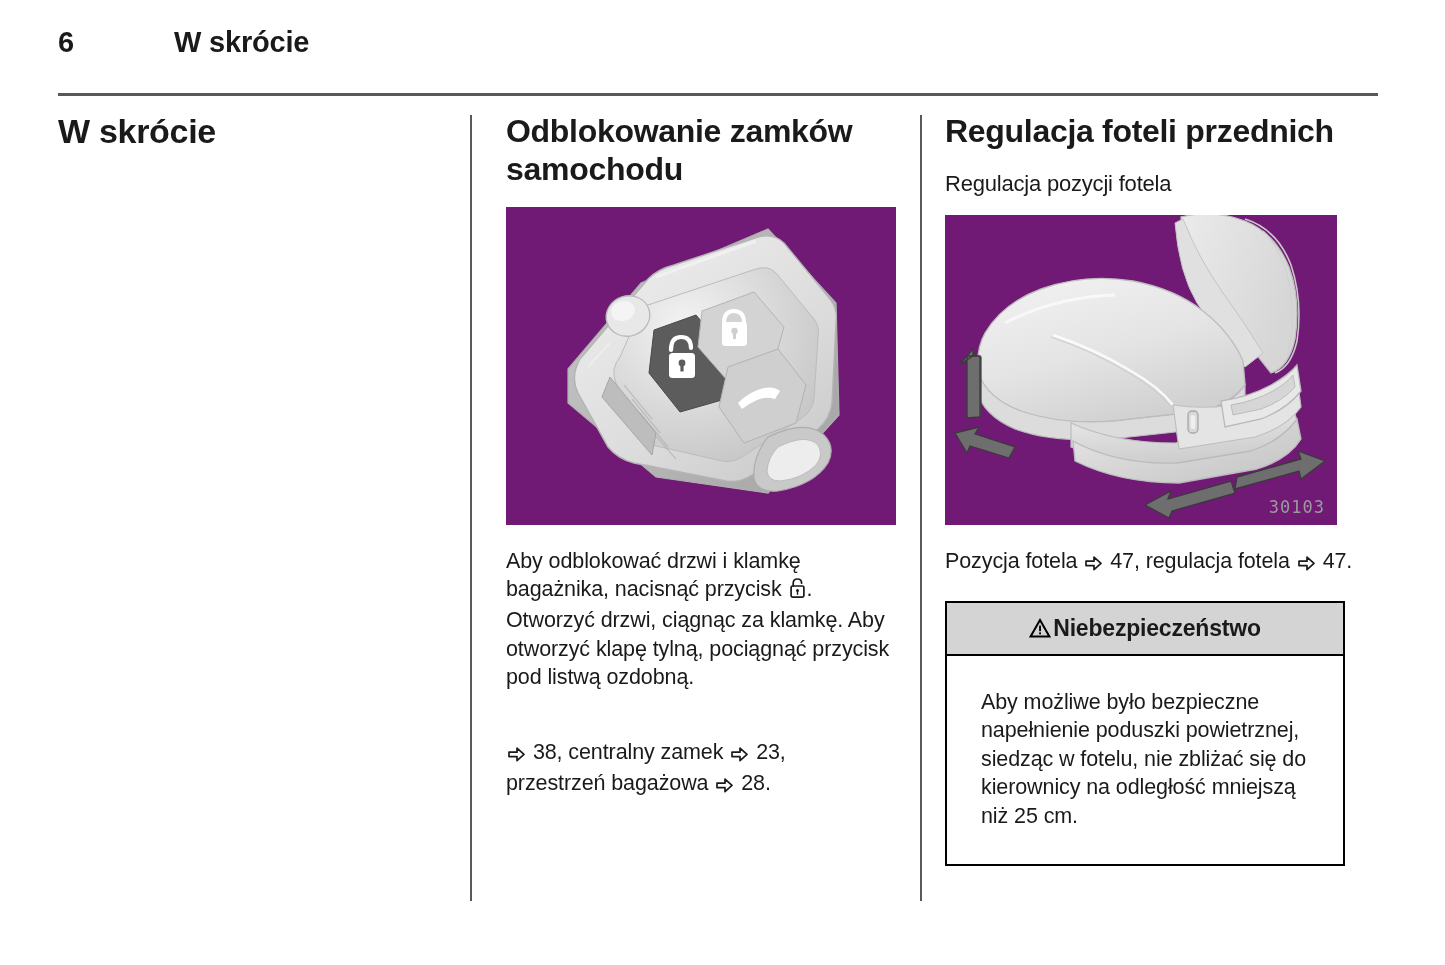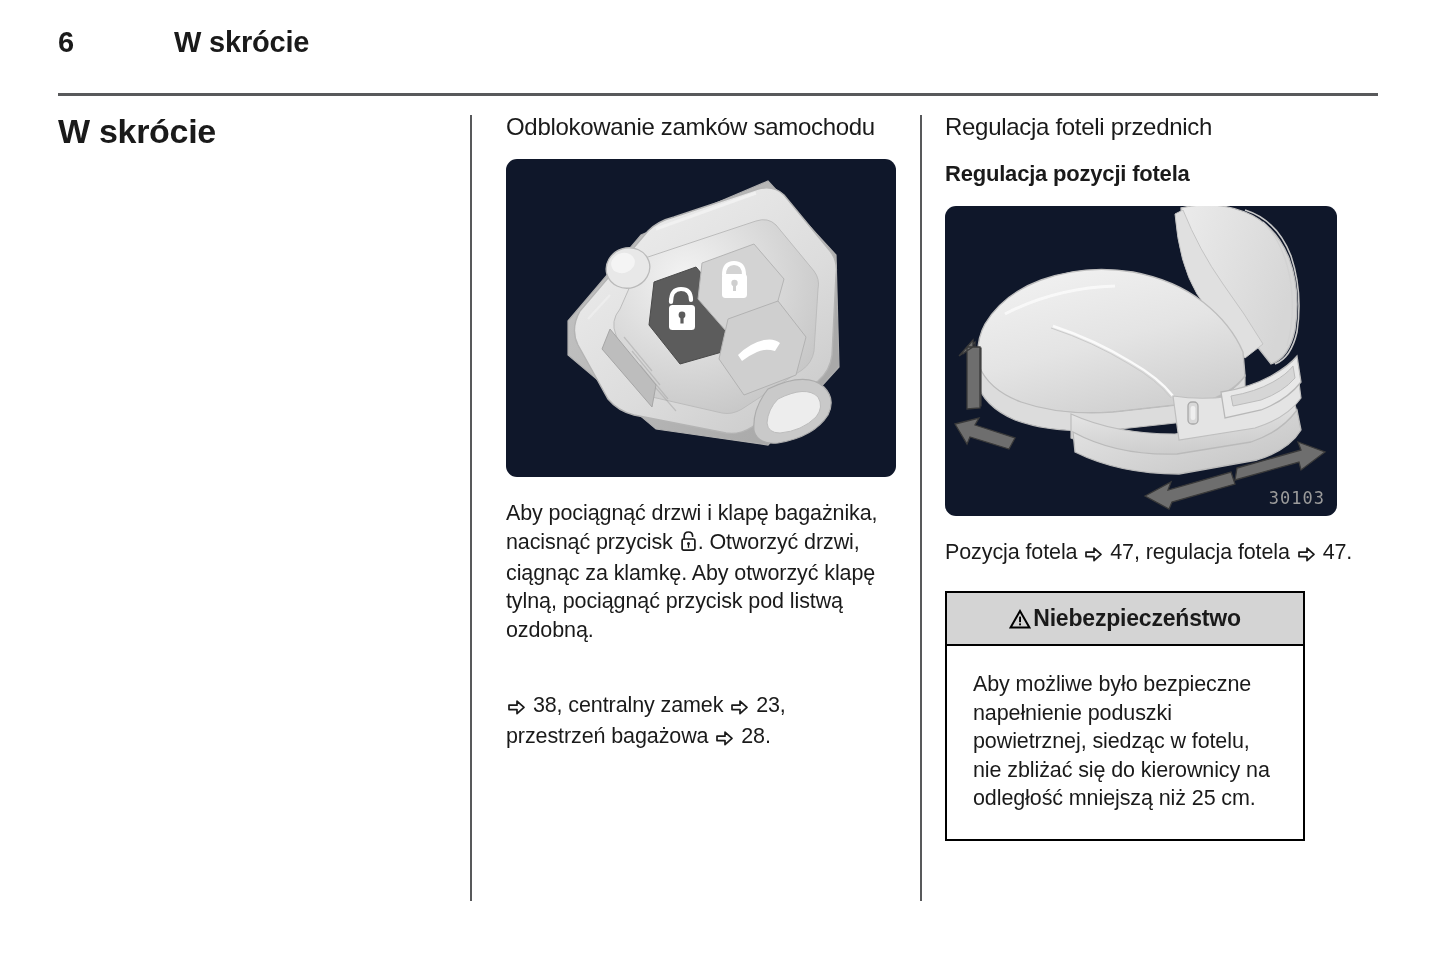--- a/index.html
+++ b/index.html
@@ -86,50 +86,49 @@
   
   h1.chapter {
     margin: 0 0 58px 0;
     font-size: 34px;
     font-weight: bold;
     line-height: 1.08;
     letter-spacing: -0.3px;
   }
   h2.section {
     margin: 0;
-    font-size: 24px;
-    font-weight: normal;
+    font-size: 32px;
+    font-weight: bold;
     line-height: 1.18;
     letter-spacing: -0.3px;
   }
   h3.subsection {
     margin: 20px 0 0 0;
     font-size: 22px;
-    font-weight: bold;
+    font-weight: normal;
     line-height: 1.2;
     letter-spacing: -0.2px;
   }
 
   
   p.body {
     margin: 0 0 18px 0;
     font-size: 21.5px;
     line-height: 1.32;
     letter-spacing: -0.1px;
   }
   p.body:last-child { margin-bottom: 0; }
 
   
   .figure {
-    background: #0f172a;
+    background: #701a75;
     margin-top: 18px;
     margin-bottom: 22px;
     position: relative;
     overflow: hidden;
-    border-radius: 11px;
   }
   .fig-key { width: 390px; height: 318px; }
   .fig-seat { width: 392px; height: 310px; }
   .figure svg { display: block; width: 100%; height: 100%; }
   .fig-id {
     position: absolute;
     right: 12px;
     bottom: 8px;
     font-size: 17px;
     color: #9b9b9b;
@@ -144,21 +143,21 @@
     margin: 0 1px;
   }
   .icon-unlock { width: 17px; height: 22px; }
   .icon-trunk  { width: 34px; height: 18px; vertical-align: -2px; }
   .icon-ref    { width: 19px; height: 19px; vertical-align: -2px; }
 
   
   .warning {
     margin-top: 22px;
     border: 2px solid #000000;
-    width: 360px;
+    width: 400px;
     box-sizing: border-box;
   }
   .warning-head {
     background: #d4d4d4;
     border-bottom: 2px solid #000000;
     text-align: center;
     padding: 12px 8px 12px 8px;
     font-size: 23px;
     font-weight: bold;
     letter-spacing: -0.2px;
@@ -170,21 +169,21 @@
     width: 22px;
     height: 20px;
     margin-right: 2px;
     flex: none;
   }
   .warning-body {
     background: #ffffff;
     padding: 16px 18px 18px 18px;
   }
   .warning-body p {
-    margin: 8px;
+    margin: 16px;
     font-size: 21.5px;
     line-height: 1.33;
     letter-spacing: -0.1px;
   }
 </style>
 </head>
 <body>
 
 <div class="page">
 
@@ -277,21 +276,21 @@
                    Q252 286 248 272 Q246 250 262 230 Z" fill="#c9c9c9" stroke="#acacac" stroke-width="1.2"></path>
           <path d="M272 240 Q300 226 312 238 Q318 248 310 258 Q296 272 274 274
                    Q262 274 261 264 Q262 250 272 240 Z" fill="#ededed" stroke="#bdbdbd" stroke-width="1"></path>
 
           <path d="M150 70 L250 34" stroke="#f2f2f2" stroke-width="3" fill="none" opacity="0.85"></path>
           <path d="M82 160 L104 136" stroke="#efefef" stroke-width="2.4" fill="none" opacity="0.7"></path>
         </svg>
       </div>
 
       <p class="body">
-        <span>Aby pociągnąć drzwi i klapę bagażnika, nacisnąć przycisk </span><span class="inline-icon"><svg class="icon-unlock" viewBox="0 0 17 22" xmlns="http://www.w3.org/2000/svg">
+        <span>Aby odblokować drzwi i klamkę bagażnika, nacisnąć przycisk </span><span class="inline-icon"><svg class="icon-unlock" viewBox="0 0 17 22" xmlns="http://www.w3.org/2000/svg">
               <path d="M4.2 9 V6.2 Q4.2 2 8.4 2 Q12.6 2 12.6 6.2" fill="none" stroke="#1a1a1a" stroke-width="1.7" stroke-linecap="round"></path>
               <rect x="2.1" y="9" width="12.8" height="11.2" rx="1.6" fill="none" stroke="#1a1a1a" stroke-width="1.7"></rect>
               <circle cx="8.5" cy="13.6" r="1.5" fill="#1a1a1a"></circle>
               <rect x="7.8" y="14.4" width="1.4" height="3.4" fill="#1a1a1a"></rect>
             </svg></span><span>. Otworzyć drzwi, ciągnąc za klamkę. Aby otworzyć klapę tylną, pociągnąć przycisk pod listwą ozdobną.</span>
       </p>
 
 
       <p class="body">
         <br><span class="inline-icon"><svg class="icon-ref" viewBox="0 0 19 19" xmlns="http://www.w3.org/2000/svg">

